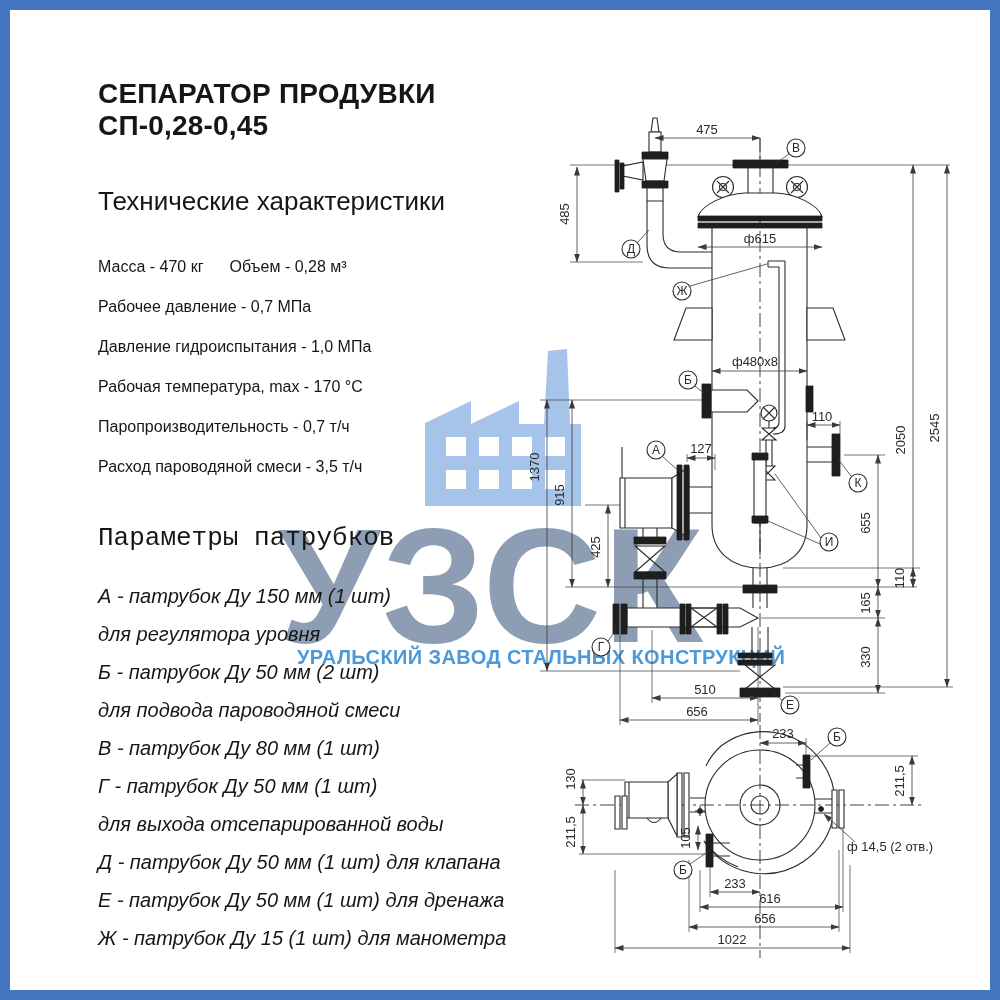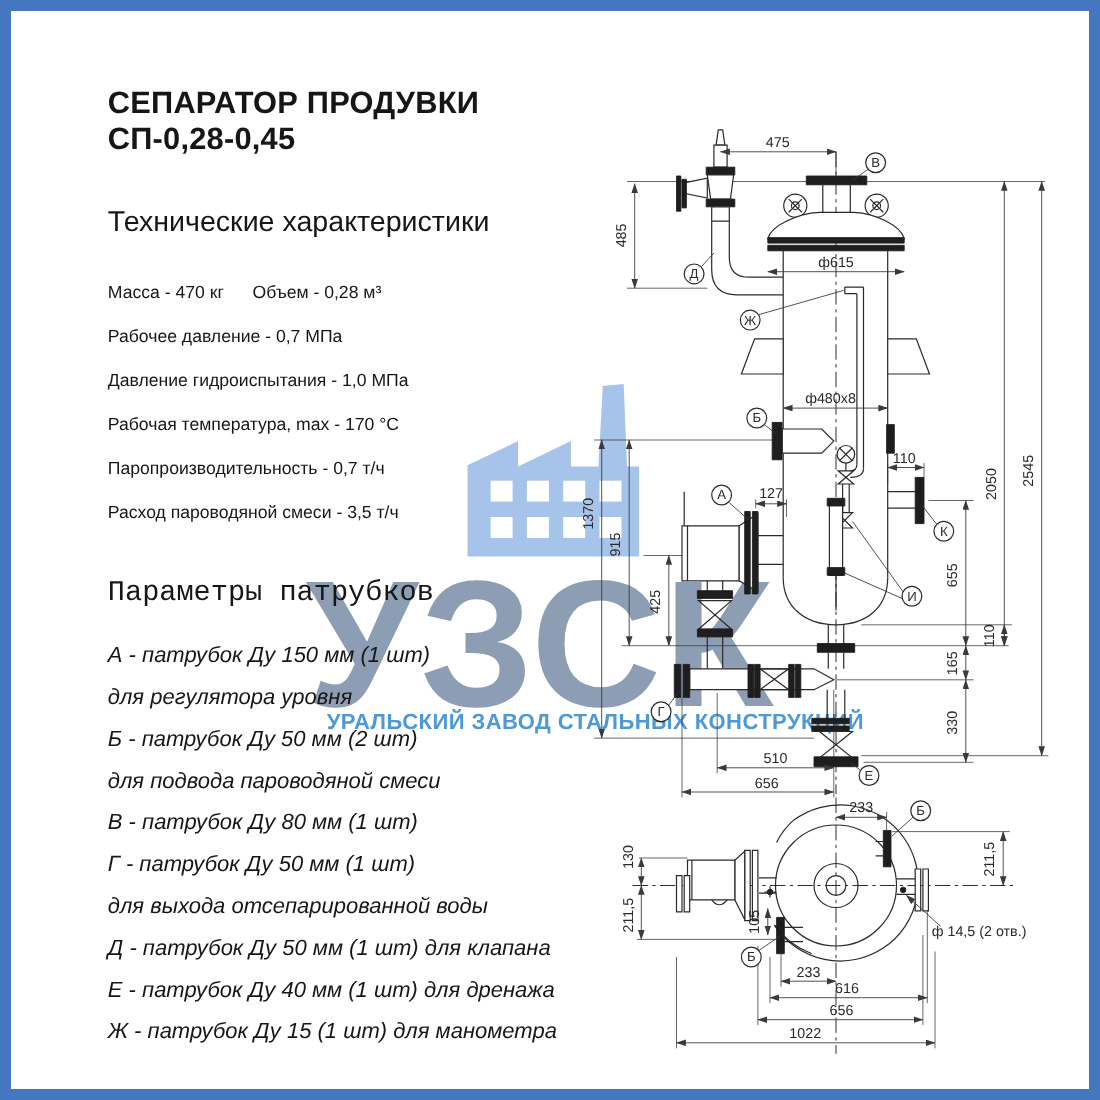--- a/index.html
+++ b/index.html
@@ -72,21 +72,21 @@
   <div class="spec-line">Расход пароводяной смеси - 3,5 т/ч</div>
   <div class="h2 noz">Параметры патрубков</div>
   <div class="noz-line">А - патрубок Ду 150 мм (1 шт)</div>
   <div class="noz-line">для регулятора уровня</div>
   <div class="noz-line">Б - патрубок Ду 50 мм (2 шт)</div>
   <div class="noz-line">для подвода пароводяной смеси</div>
   <div class="noz-line">В - патрубок Ду 80 мм (1 шт)</div>
   <div class="noz-line">Г - патрубок Ду 50 мм (1 шт)</div>
   <div class="noz-line">для выхода отсепарированной воды</div>
   <div class="noz-line">Д - патрубок Ду 50 мм (1 шт) для клапана</div>
-  <div class="noz-line">Е - патрубок Ду 40 мм (1 шт) для дренажа</div>
+  <div class="noz-line">Е - патрубок Ду 50 мм (1 шт) для дренажа</div>
   <div class="noz-line">Ж - патрубок Ду 15 (1 шт) для манометра</div>
 </div>
 
 <svg class="draw" width="470" height="870" viewBox="0 0 470 870">
   <defs>
     <marker id="ae" markerWidth="10" markerHeight="8" refX="8.5" refY="3" orient="auto" markerUnits="userSpaceOnUse">
       <path d="M0,0 L9,3 L0,6 Z" fill="#3a3a3a"></path>
     </marker>
     <marker id="as" markerWidth="10" markerHeight="8" refX="8.5" refY="3" orient="auto-start-reverse" markerUnits="userSpaceOnUse">
       <path d="M0,0 L9,3 L0,6 Z" fill="#3a3a3a"></path>

